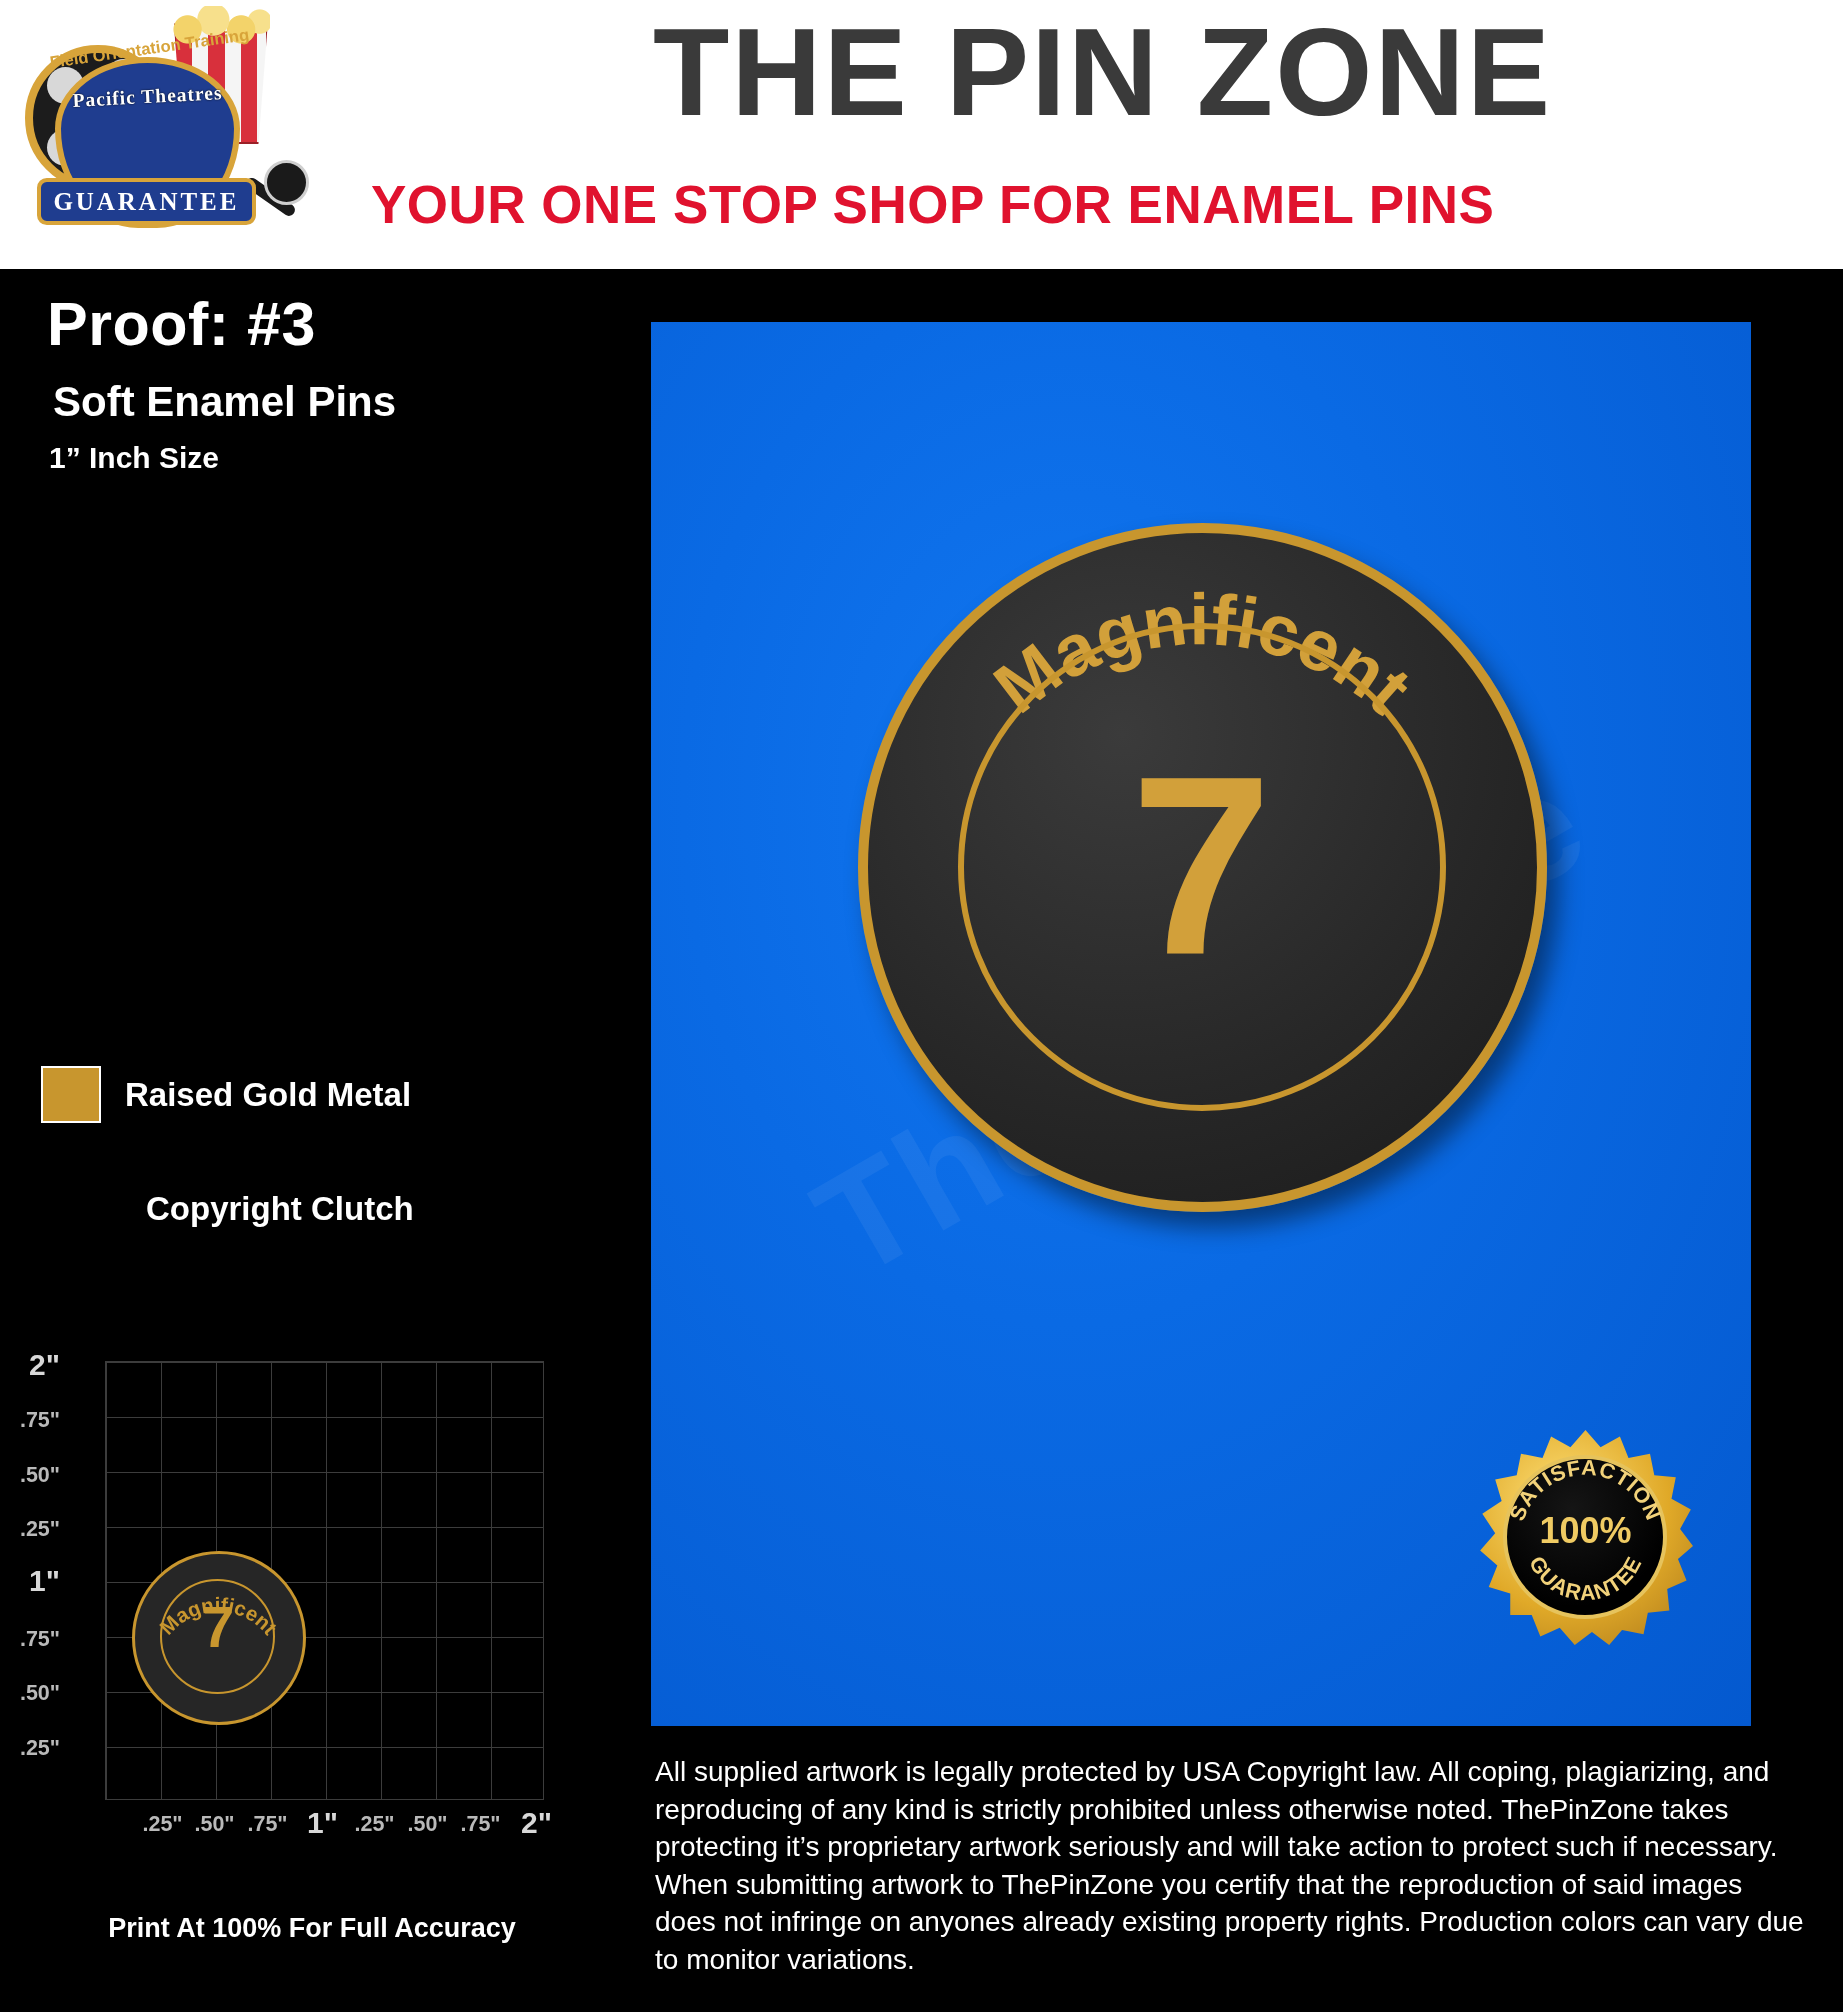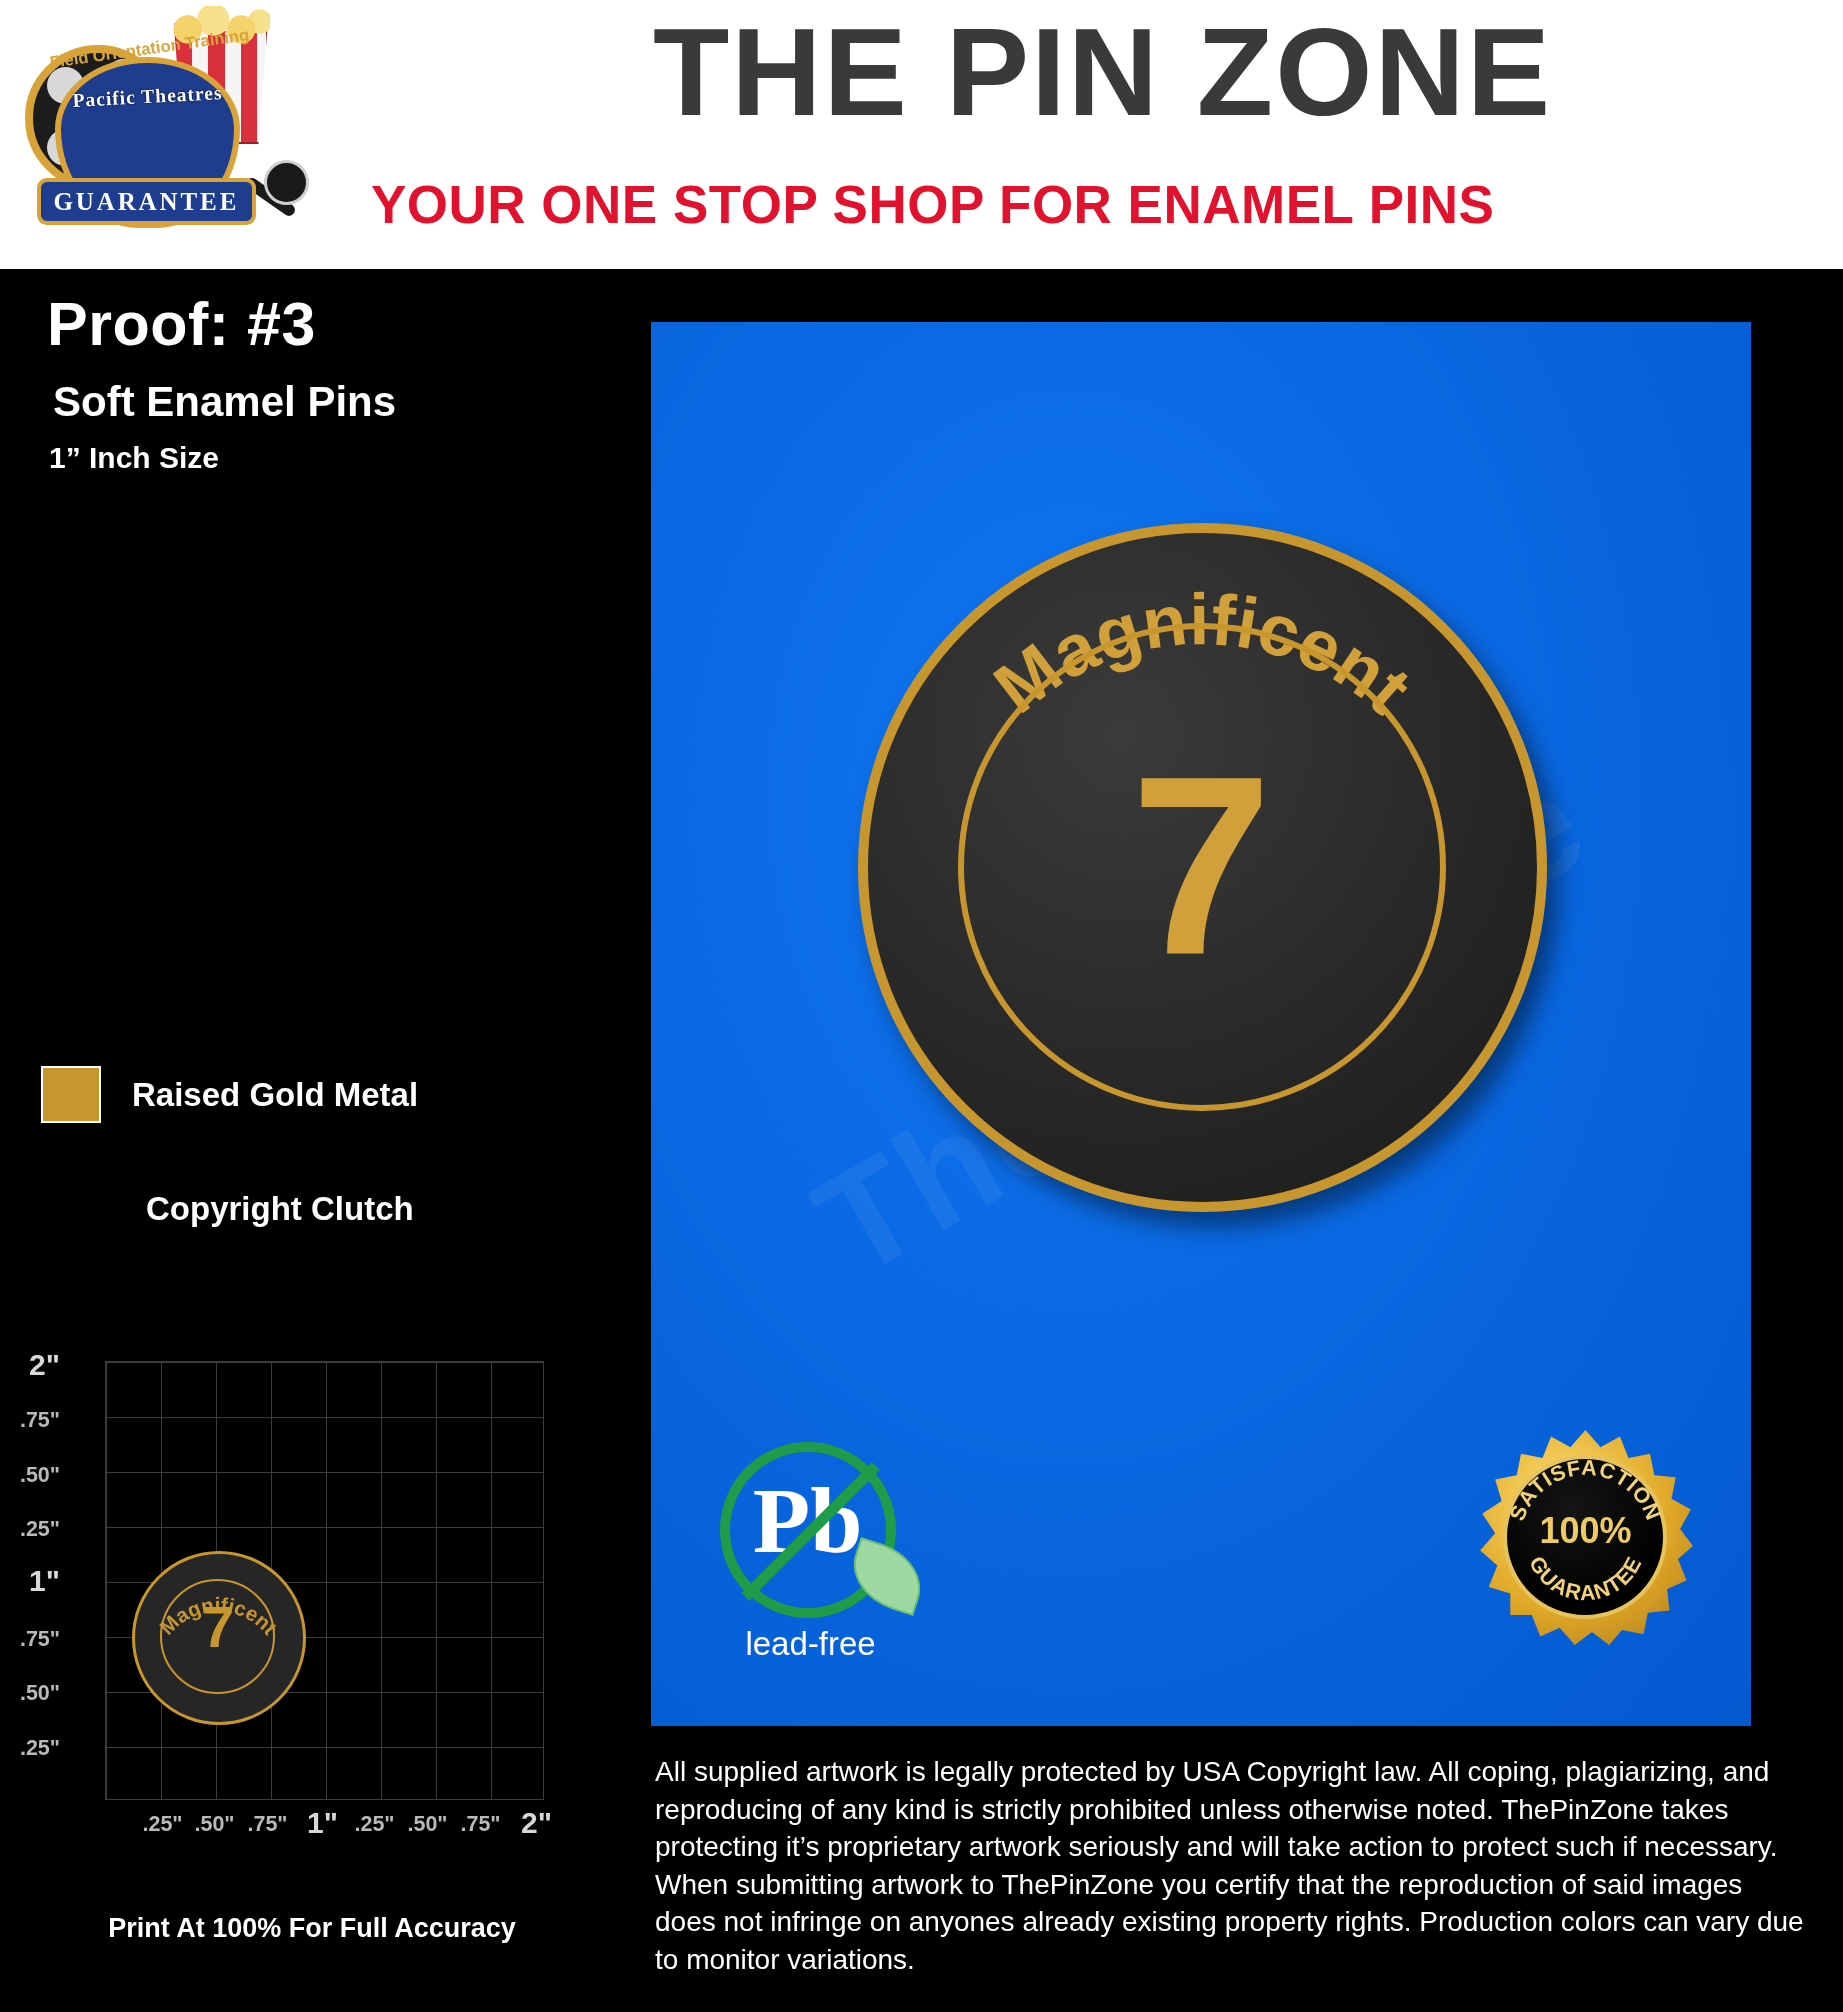--- a/index.html
+++ b/index.html
@@ -214,21 +214,21 @@
   .swatch-box {
     width: 60px; height: 57px;
     background: #c8962e;
     border: 2.9px solid #ffffff;
     box-sizing: border-box;
   }
   .swatch-label {
     color: #ffffff;
     font-size: 33px;
     font-weight: bold;
-    margin-left: 31px;
+    margin-left: 24px;
   }
   .clutch-label {
     position: absolute;
     left: 146px; top: 921px;
     color: #ffffff;
     font-size: 33px;
     font-weight: bold;
   }
 
   
@@ -554,27 +554,20 @@
           <path id="bigArc" d="M 74,382 A 268,268 0 0 1 610,382" fill="none"></path>
         </defs>
         <text class="arc-text">
           <textPath href="#bigArc" startOffset="50%" text-anchor="middle">Magnificent</textPath>
         </text>
       </svg>
       <div class="big-pin-inner"></div>
       <div class="big-pin-num">7</div>
     </div>
 
-    <div class="leadfree">
-      <div class="lf-circle"></div>
-      <div class="lf-pb">Pb</div>
-      <div class="lf-slash"></div>
-      <div class="lf-leaf"></div>
-      <div class="lf-text">lead-free</div>
-    </div>
 
     <div class="seal">
       <div class="seal-star"></div>
       <div class="seal-ring"></div>
       <svg class="seal-svg" viewBox="0 0 220 220">
         <defs>
           <path id="sealTop" d="M 44,112 A 66,66 0 0 1 176,112" fill="none"></path>
           <path id="sealBot" d="M 48,112 A 62,62 0 0 0 172,112" fill="none"></path>
         </defs>
         <text class="seal-arc">

